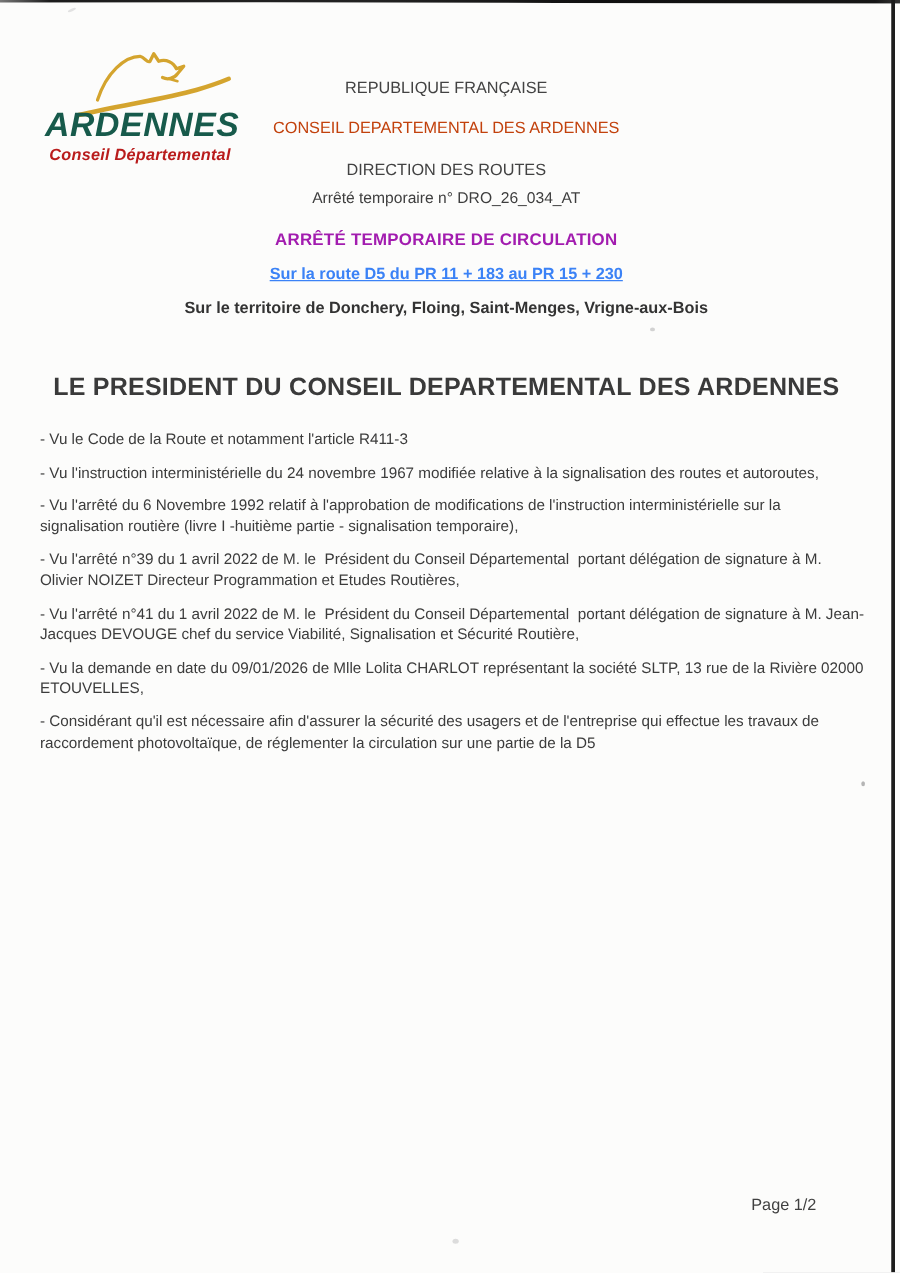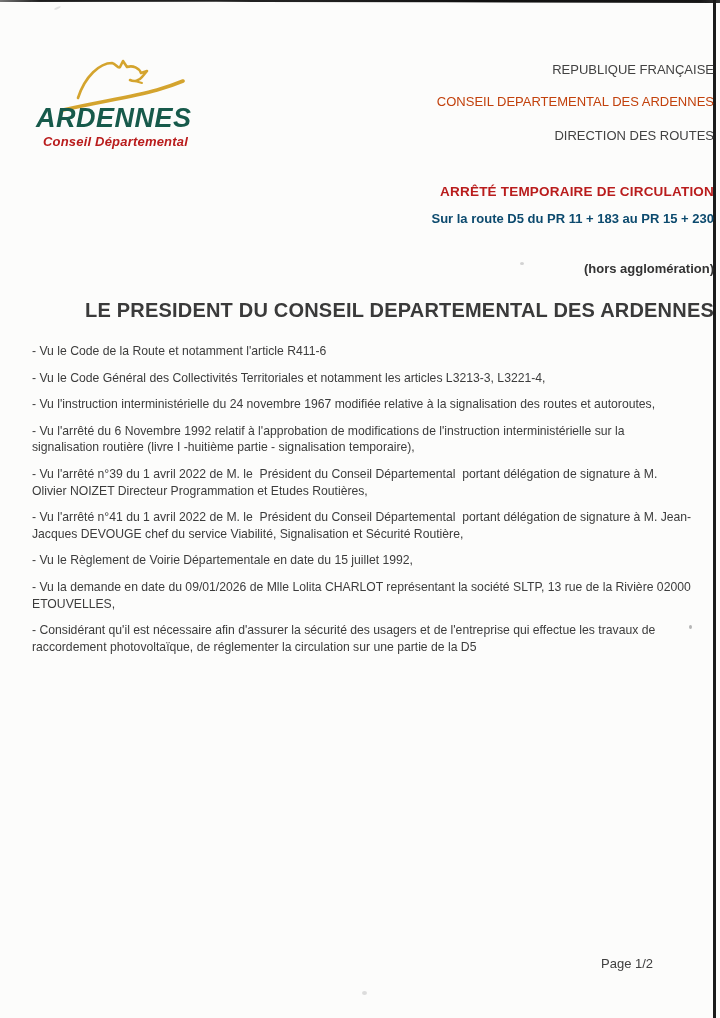--- a/index.html
+++ b/index.html
@@ -22,39 +22,39 @@
     position:absolute;top:0;left:713px;width:2.5px;height:1018px;
     background:#1b1b1b;
   }
   .speck{position:absolute;border-radius:50%;}
   .speck-a{left:689px;top:625px;width:3px;height:4px;background:#b5b5b5;}
   .speck-b{left:520px;top:262px;width:4px;height:3px;background:#d2d2d2;}
   .speck-c{left:362px;top:991px;width:5px;height:4px;background:#dcdcdc;}
   .speck-d{left:54px;top:7px;width:7px;height:2px;background:#e2e2e2;transform:rotate(-25deg);}
 
   
-  .logo{position:absolute;left:36px;top:54px;width:152px;text-align:right;}
+  .logo{position:absolute;left:36px;top:36px;width:152px;text-align:center;}
   .logo svg{display:block;margin:0 auto;}
   .logo-brand{
     font-size:27px;font-weight:bold;font-style:italic;
     color:#175a4b;letter-spacing:.5px;line-height:1;margin-top:-7px;
   }
   .logo-tagline{
     font-size:13px;font-weight:bold;font-style:italic;
     color:#b91c1c;margin-top:2px;letter-spacing:.2px;
   }
 
   
-  .cline{position:absolute;left:0;width:714px;text-align:right;white-space:pre;}
+  .cline{position:absolute;left:0;width:714px;text-align:center;white-space:pre;}
   .l-republique{top:62px;font-size:13px;color:#424242;}
   .l-conseil{top:94px;font-size:13px;color:#c2410c;}
   .l-direction{top:128px;font-size:13px;color:#424242;}
   .l-number{top:151px;font-size:12.5px;color:#3e3e3e;}
-  .l-title{top:184px;font-size:13.5px;font-weight:bold;color:#b91c1c;letter-spacing:.2px;}
-  .l-route{top:211px;font-size:13px;font-weight:bold;color:#0c4a6e;}
+  .l-title{top:184px;font-size:13.5px;font-weight:bold;color:#a21caf;letter-spacing:.2px;}
+  .l-route{top:211px;font-size:13px;font-weight:bold;color:#3b82f6;text-decoration:underline;}
   .l-territory{top:238px;font-size:13px;font-weight:bold;color:#333;}
   .l-zone{top:261px;font-size:13px;font-weight:bold;color:#333;}
   .l-issuer{top:299px;font-size:20px;font-weight:bold;color:#3a3a3a;letter-spacing:.2px;}
 
   
   .doc-body{position:absolute;left:32px;top:343px;width:660px;}
   .doc-body p{
     margin:0 0 10px 0;
     font-size:12.2px;line-height:16.6px;
     color:#3c3c3c;white-space:pre-wrap;
@@ -83,32 +83,31 @@
       <path d="M27,56 C62,48 96,43 121,36 C133,32.5 141,29.5 147,27" stroke-width="3.6"></path>
     </svg>
     <div class="logo-brand">ARDENNES</div>
     <div class="logo-tagline">Conseil Départemental</div>
   </div>
 
   <div class="cline l-republique">REPUBLIQUE FRANÇAISE</div>
   <div class="cline l-conseil">CONSEIL DEPARTEMENTAL DES ARDENNES</div>
   <div class="cline l-direction">DIRECTION DES ROUTES</div>
 
+  <div class="cline l-number">Arrêté temporaire n° DRO_26_034_AT</div>
   <div class="cline l-title">ARRÊTÉ TEMPORAIRE DE CIRCULATION</div>
   <div class="cline l-route">Sur la route D5 du PR 11 + 183 au PR 15 + 230</div>
-  <div class="cline l-zone">(hors agglomération)</div>
+  <div class="cline l-territory">Sur le territoire de Donchery, Floing, Saint-Menges, Vrigne-aux-Bois</div>
   <div class="cline l-issuer">LE PRESIDENT DU CONSEIL DEPARTEMENTAL DES ARDENNES</div>
 
   <div class="doc-body">
-    <p>- Vu le Code de la Route et notamment l'article R411-6</p>
-    <p>- Vu le Code Général des Collectivités Territoriales et notamment les articles L3213-3, L3221-4,</p>
+    <p>- Vu le Code de la Route et notamment l'article R411-3</p>
     <p>- Vu l'instruction interministérielle du 24 novembre 1967 modifiée relative à la signalisation des routes et autoroutes,</p>
     <p>- Vu l'arrêté du 6 Novembre 1992 relatif à l'approbation de modifications de l'instruction interministérielle sur la signalisation routière (livre I -huitième partie - signalisation temporaire),</p>
     <p>- Vu l'arrêté n°39 du 1 avril 2022 de M. le  Président du Conseil Départemental  portant délégation de signature à M. Olivier NOIZET Directeur Programmation et Etudes Routières,</p>
     <p>- Vu l'arrêté n°41 du 1 avril 2022 de M. le  Président du Conseil Départemental  portant délégation de signature à M. Jean-Jacques DEVOUGE chef du service Viabilité, Signalisation et Sécurité Routière,</p>
-    <p>- Vu le Règlement de Voirie Départementale en date du 15 juillet 1992,</p>
     <p>- Vu la demande en date du 09/01/2026 de Mlle Lolita CHARLOT représentant la société SLTP, 13 rue de la Rivière 02000 ETOUVELLES,</p>
     <p>- Considérant qu'il est nécessaire afin d'assurer la sécurité des usagers et de l'entreprise qui effectue les travaux de raccordement photovoltaïque, de réglementer la circulation sur une partie de la D5</p>
   </div>
 
   <div class="footer">Page 1/2</div>
 
 </div>
 
 </body></html>

